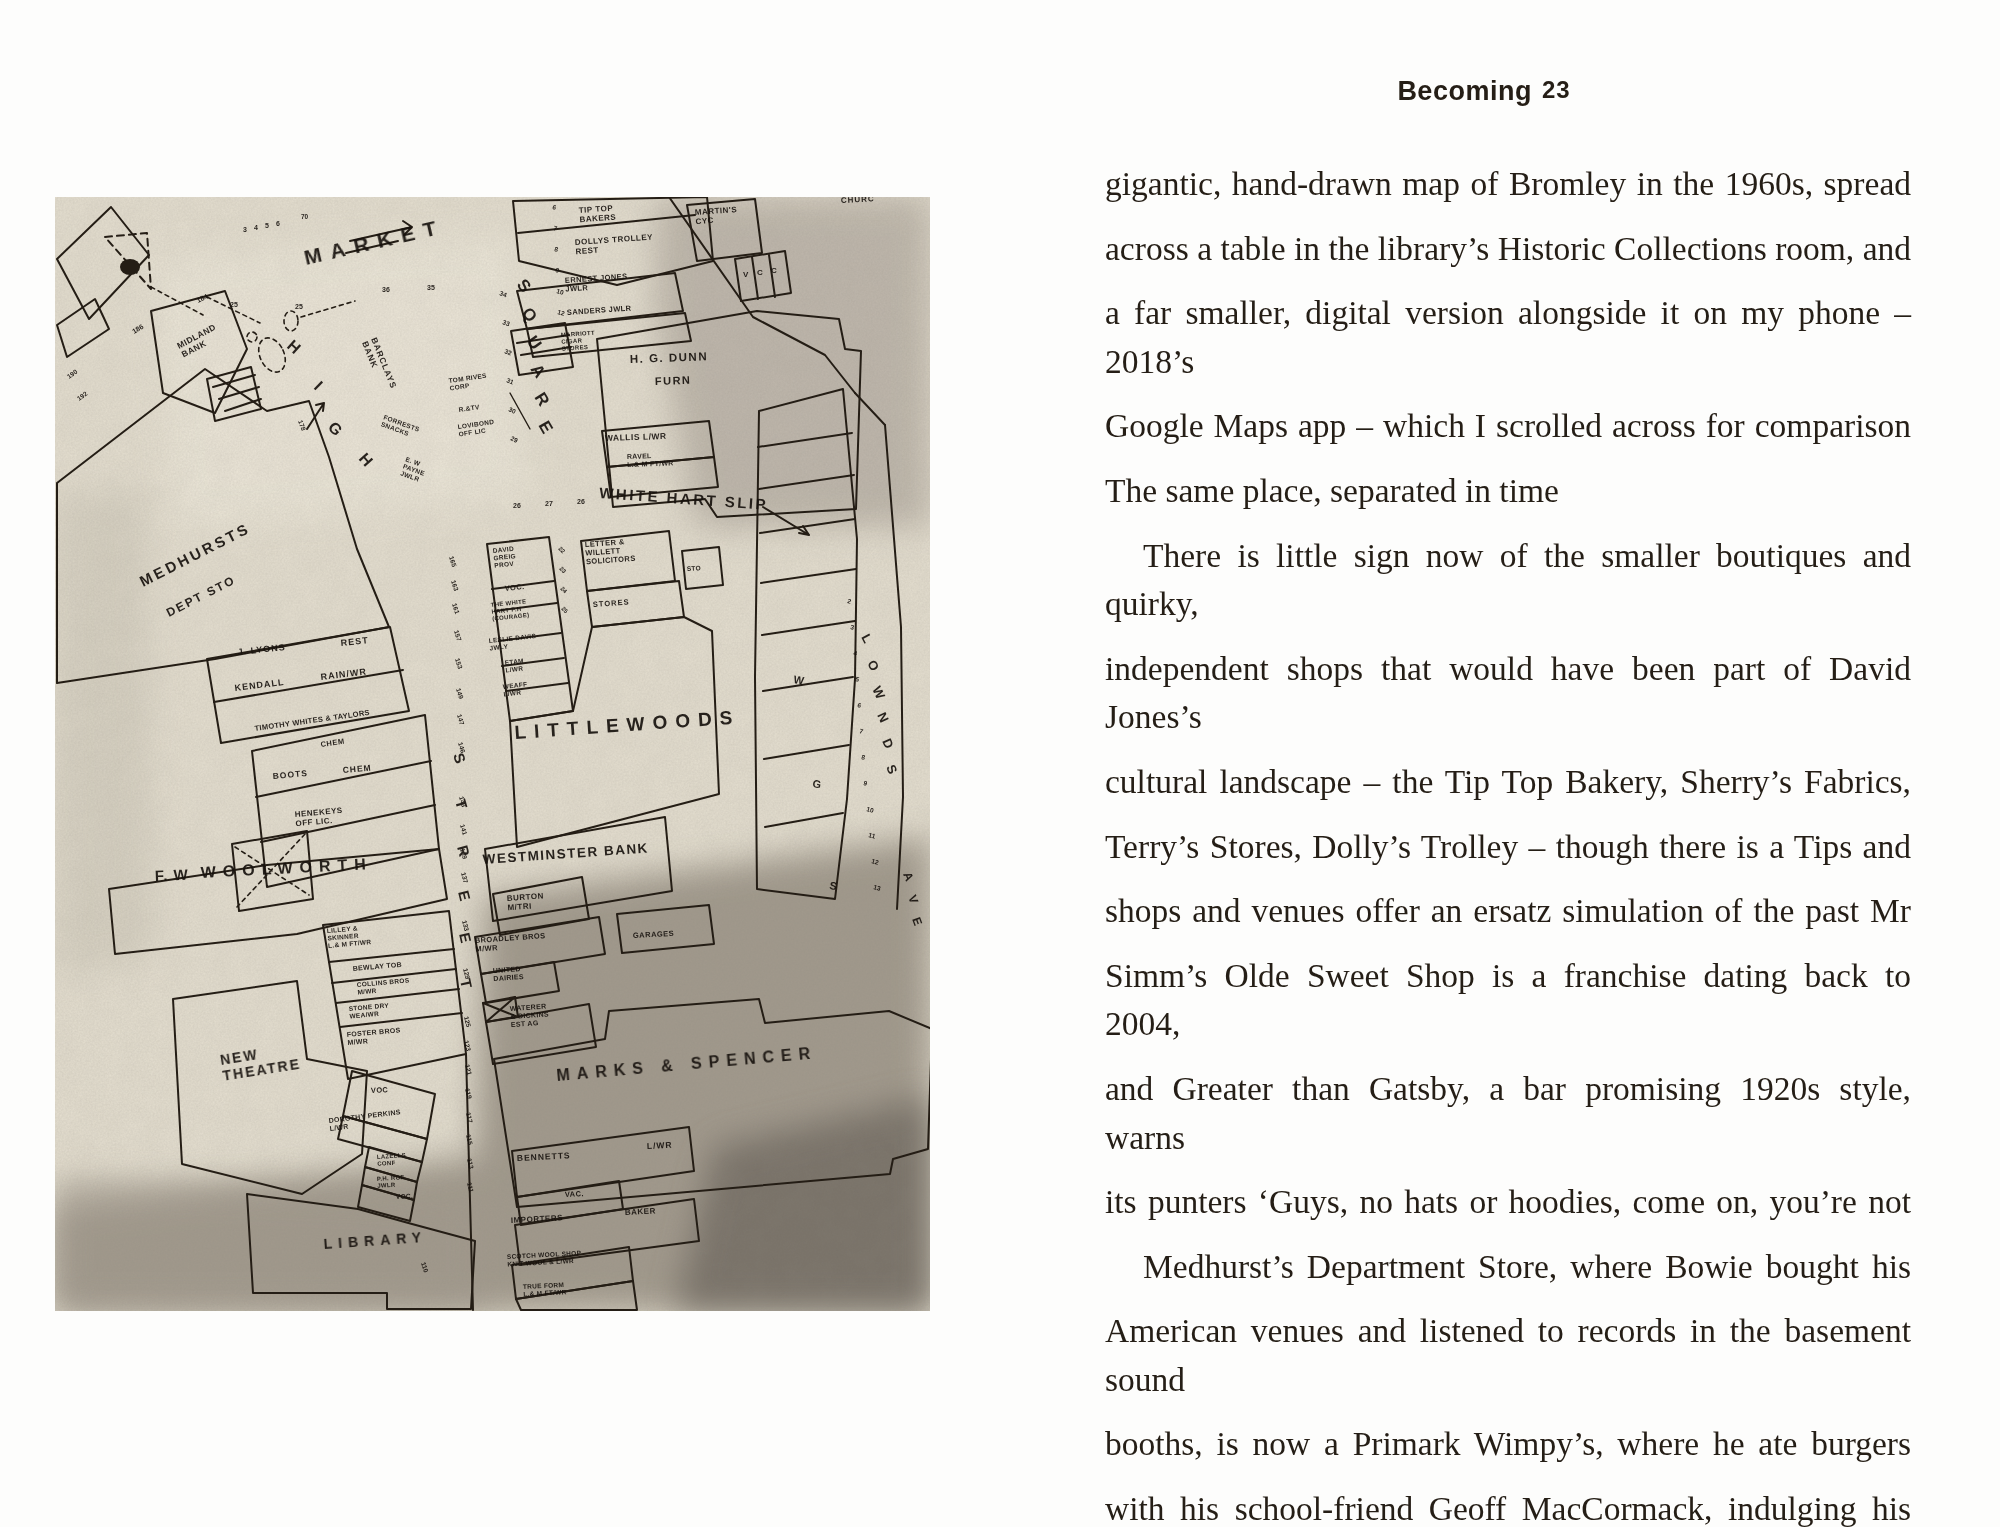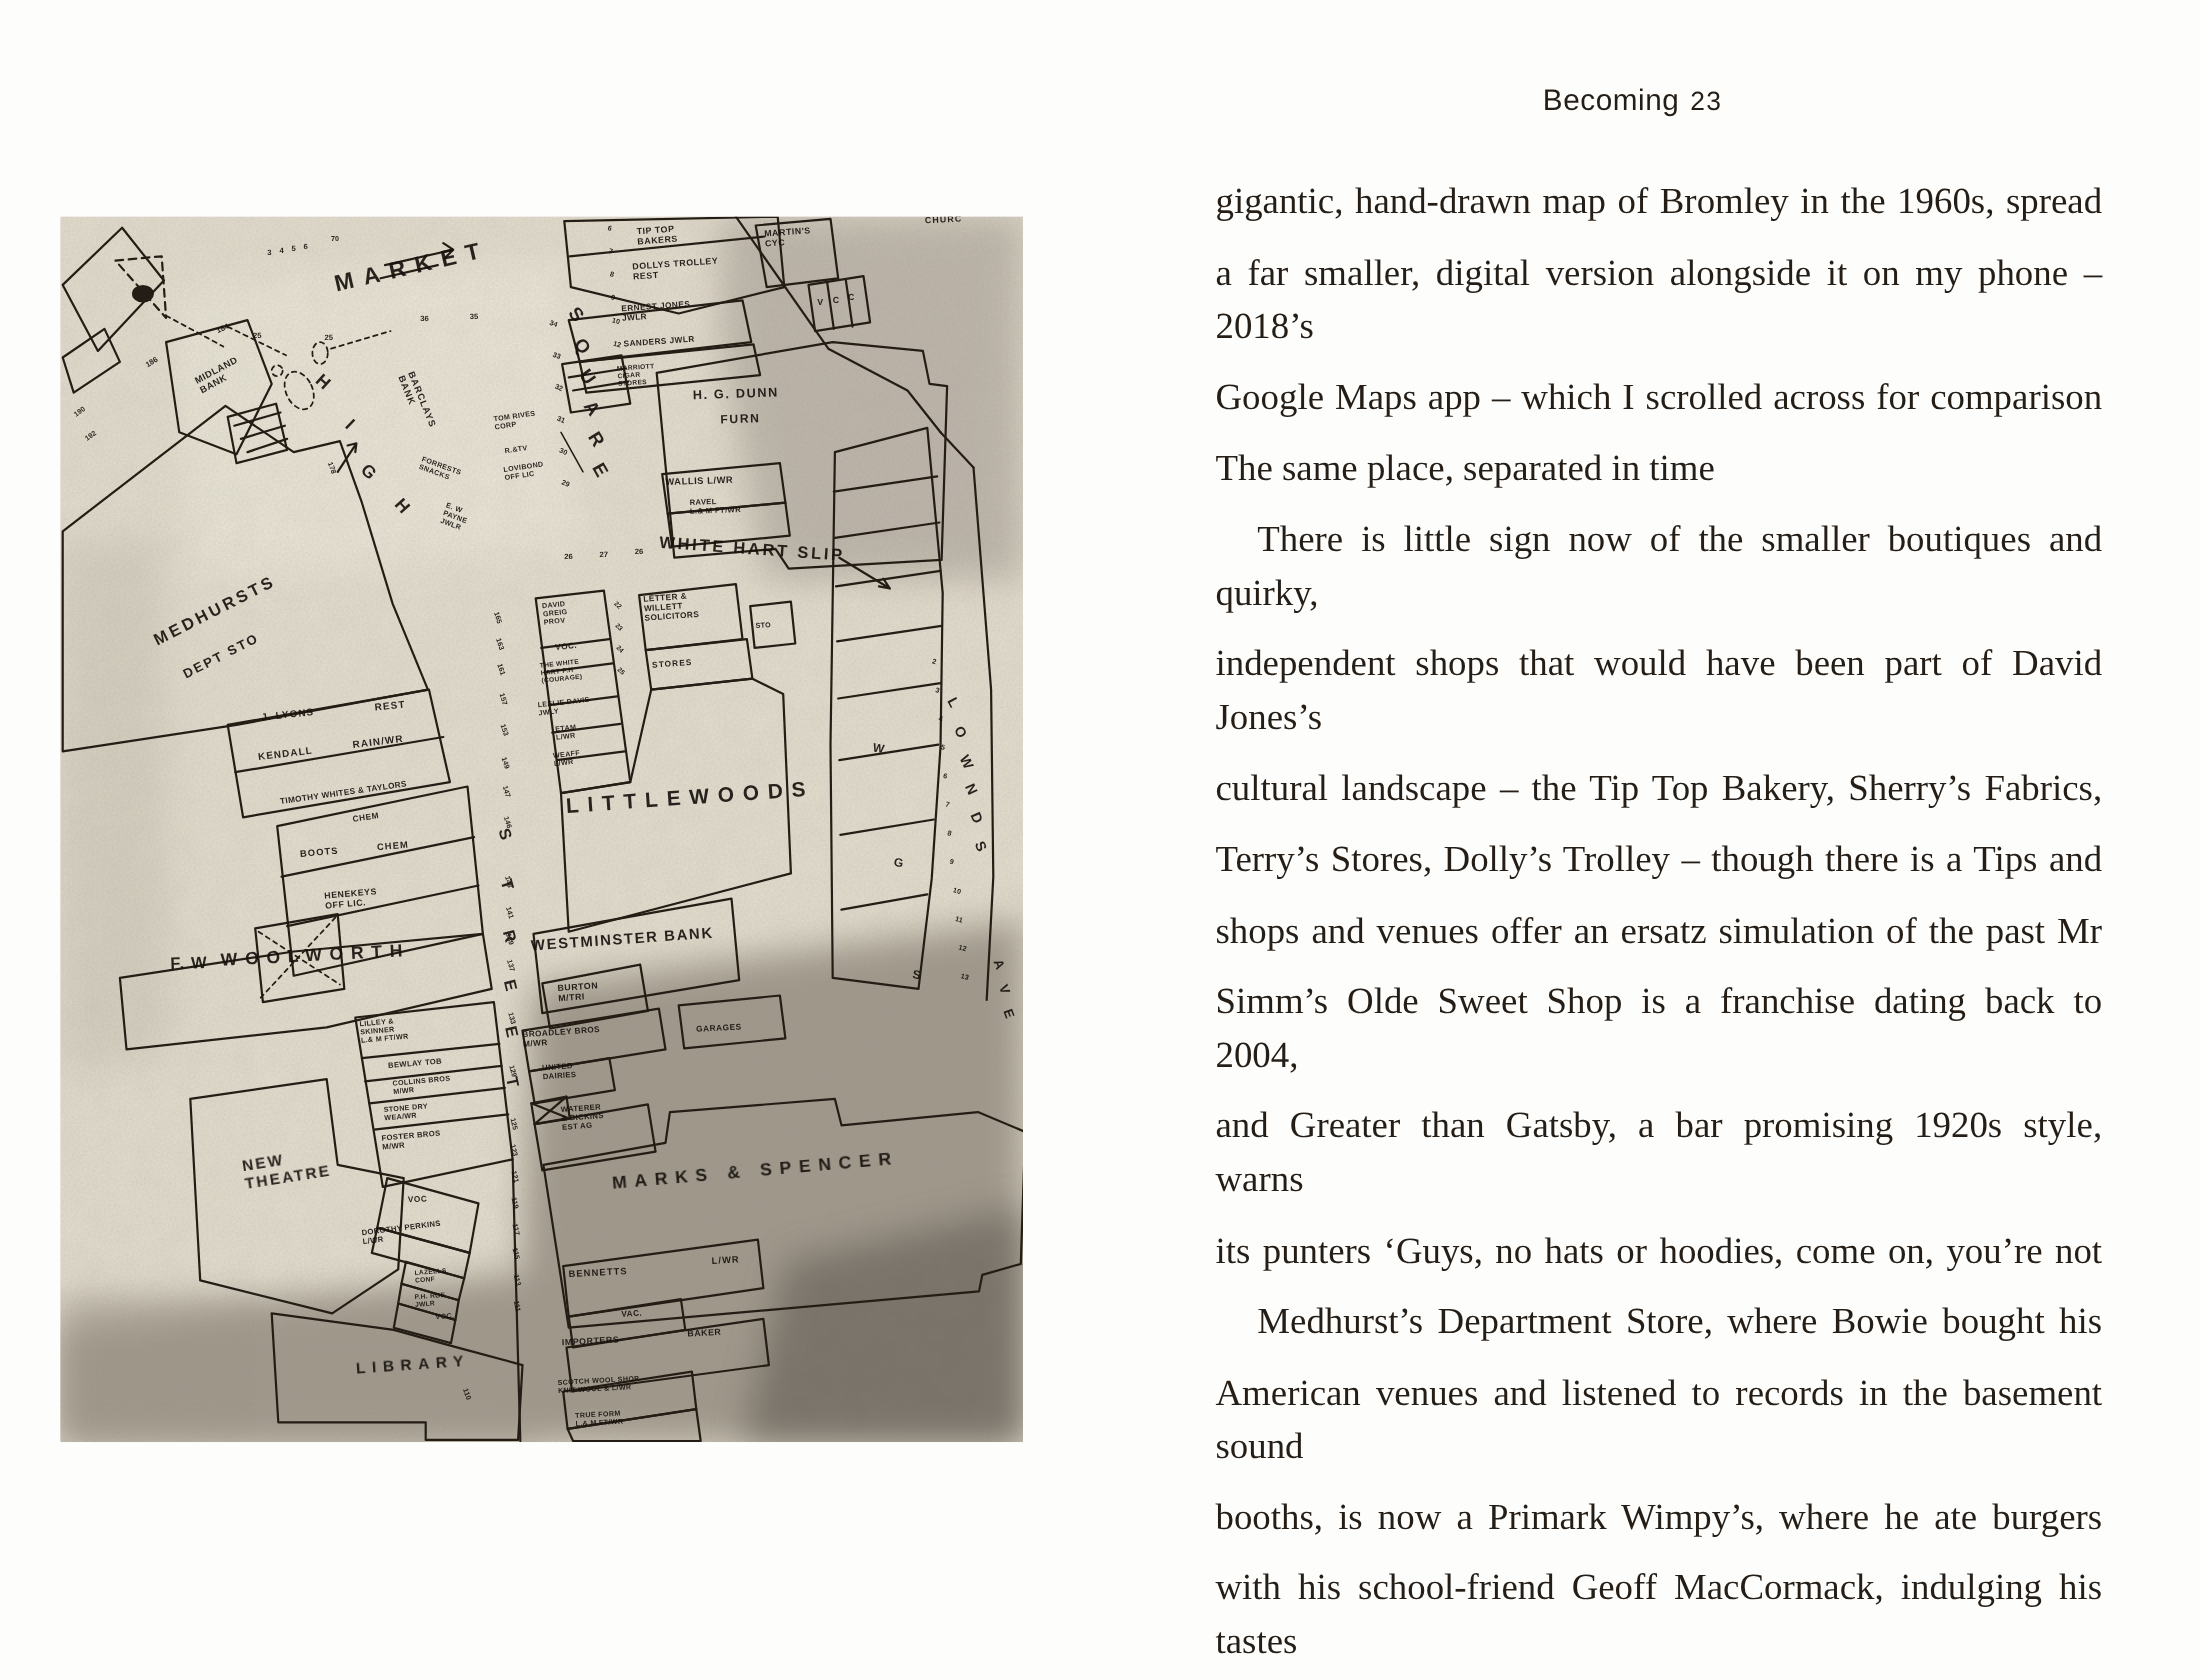--- a/index.html
+++ b/index.html
@@ -17,23 +17,23 @@
   .map-line{stroke:#241d15;stroke-width:2;fill:none;stroke-linejoin:round;stroke-linecap:round;}
   .map-line.thin{stroke-width:1.4;}
   .dashed{stroke-dasharray:7 5;}
   .dashed2{stroke-dasharray:4 4;stroke-width:1.6;}
   
   .right-page{
     position:absolute;left:1105px;top:76px;width:806px;
     color:#251e16;
   }
   .page-header{
-    display:flex;justify-content:center;align-items:flex-end;gap:10px;
+    display:flex;justify-content:center;align-items:flex-start;gap:10px;
     transform:translateX(-24px);
-    font-family:"Liberation Sans", sans-serif;font-weight:normal;
+    font-family:"Liberation Sans", sans-serif;font-weight:bold;
   }
   .chapter-title{font-size:27px;letter-spacing:.5px;}
   .page-number{font-size:24px;letter-spacing:1px;}
   .body-text{margin-top:53px;font-size:33.5px;line-height:48.6px;}
   .ln{text-align:justify;text-align-last:justify;white-space:normal;margin-top:16px;}
   .ln.end{text-align-last:left;}
   .ln.ind{text-indent:38px;}
 </style>
 </head>
 <body>
@@ -325,20 +325,21 @@
   </svg>
 </figure>
 
 <section class="right-page">
   <header class="page-header">
     <span class="chapter-title">Becoming</span>
     <span class="page-number">23</span>
   </header>
   <div class="body-text">
     <div class="ln">gigantic, hand-drawn map of Bromley in the 1960s, spread</div>
+    <div class="ln">across a table in the library’s Historic Collections room, and</div>
     <div class="ln">a far smaller, digital version alongside it on my phone – 2018’s</div>
     <div class="ln">Google Maps app – which I scrolled across for comparison</div>
     <div class="ln end">The same place, separated in time</div>
     <div class="ln ind">There is little sign now of the smaller boutiques and quirky,</div>
     <div class="ln">independent shops that would have been part of David Jones’s</div>
     <div class="ln">cultural landscape – the Tip Top Bakery, Sherry’s Fabrics,</div>
     <div class="ln">Terry’s Stores, Dolly’s Trolley – though there is a Tips and</div>
     <div class="ln">shops and venues offer an ersatz simulation of the past Mr</div>
     <div class="ln">Simm’s Olde Sweet Shop is a franchise dating back to 2004,</div>
     <div class="ln">and Greater than Gatsby, a bar promising 1920s style, warns</div>

